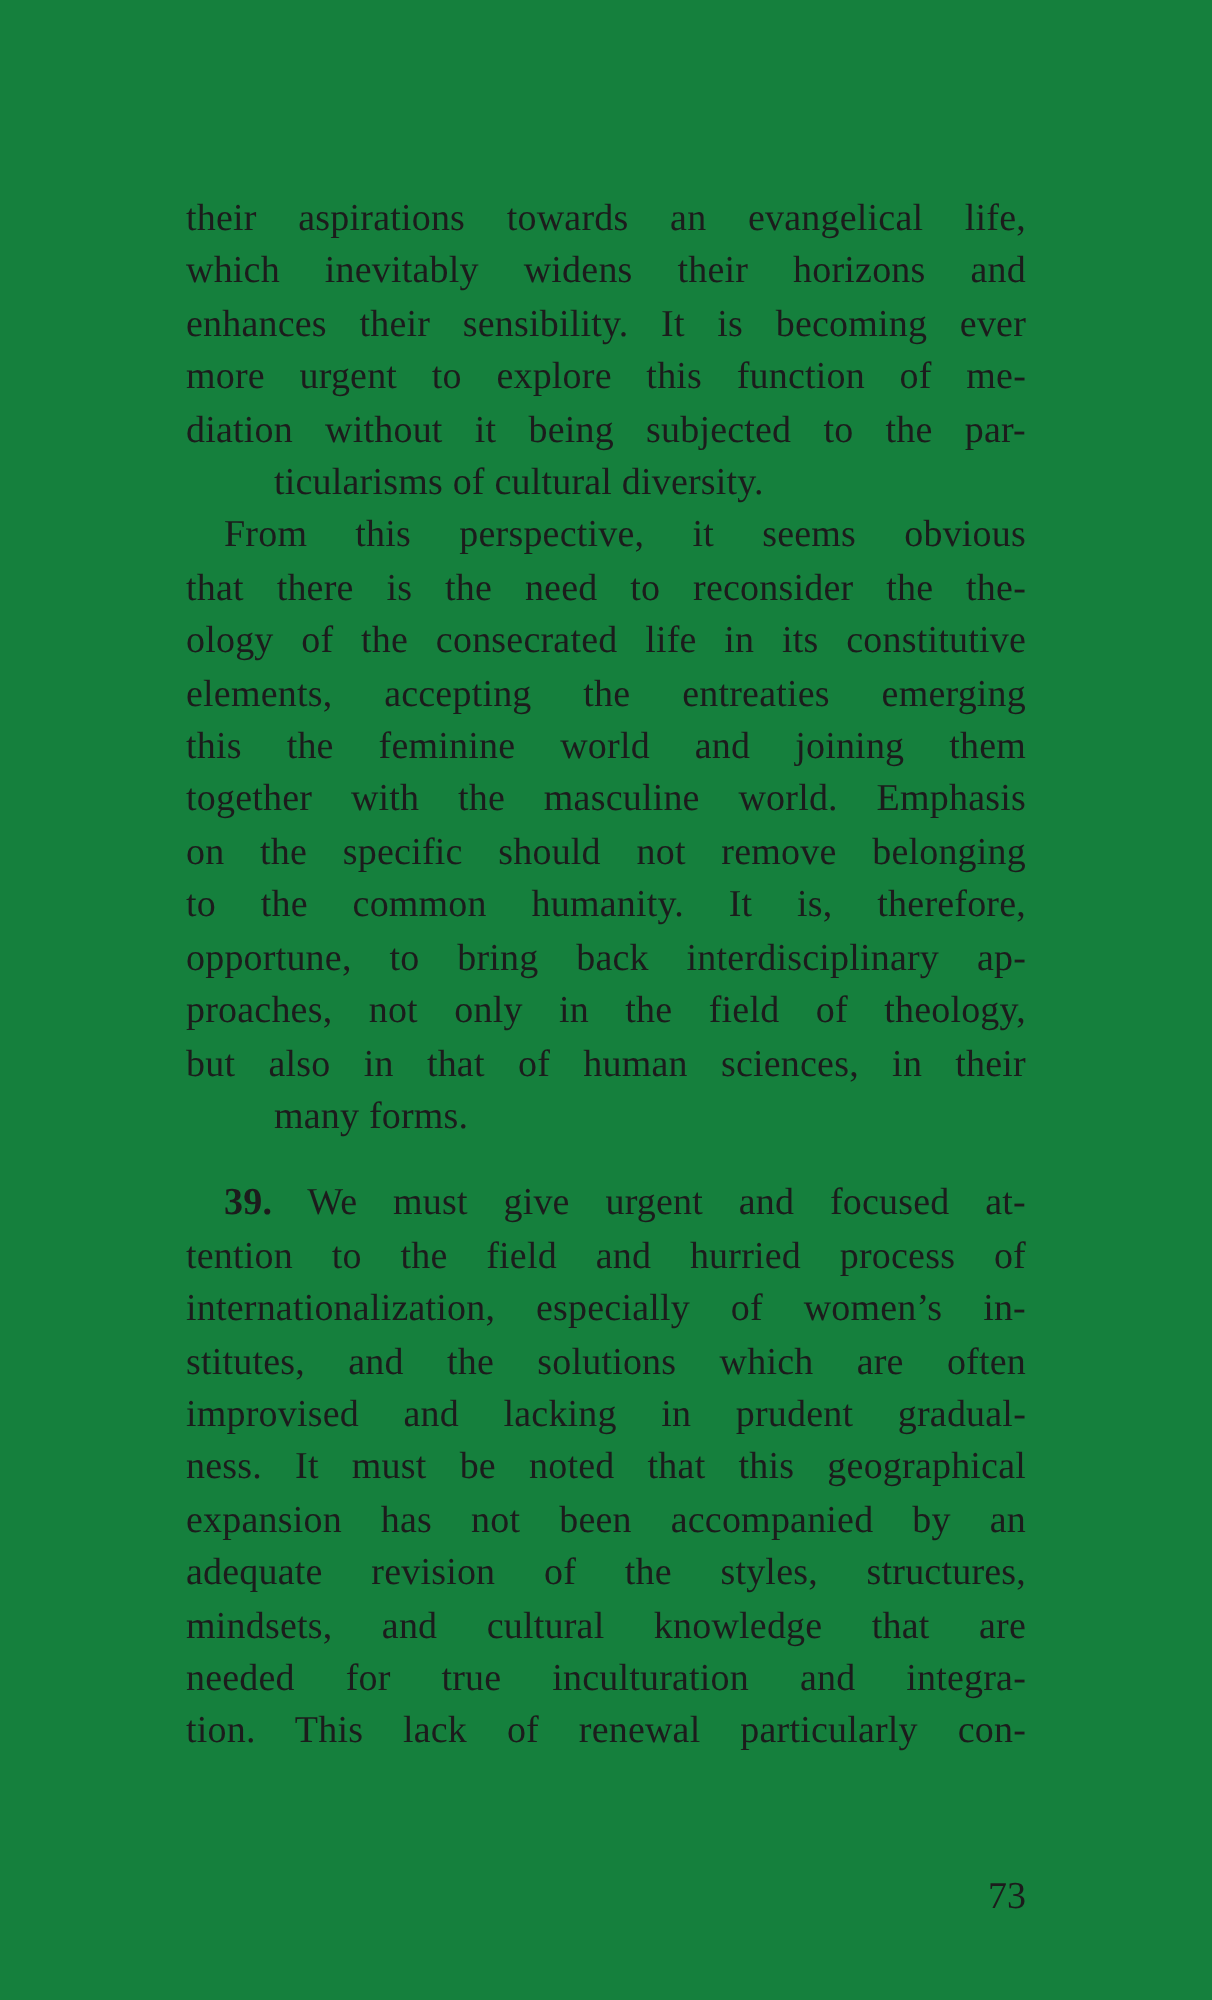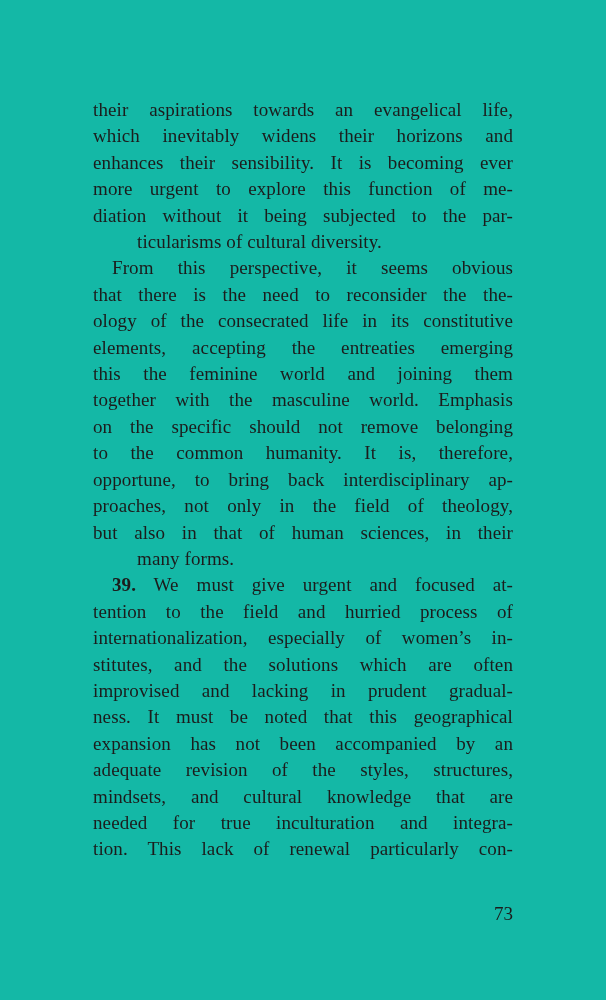--- a/index.html
+++ b/index.html
@@ -9,57 +9,58 @@
   body {
     width: 606px;
     height: 1000px;
     background: #ffffff;
     font-family: "Liberation Serif", serif;
   }
   .page {
     position: relative;
     width: 606px;
     height: 1000px;
-    background: #14b8a6;
+    background: #15803d;
     overflow: hidden;
   }
   .text-block {
     position: absolute;
     left: 93px;
     top: 97px;
     width: 420px;
     color: #1c1c1c;
     font-size: 19px;
     line-height: 26.4px;
     letter-spacing: 0.1px;
   }
   .para {
     margin: 0;
   }
   .para.spaced {
+    margin-top: 17px;
   }
   .line {
     text-align: justify;
     text-align-last: justify;
     white-space: normal;
   }
   .line.short {
     text-align-last: left;
     margin-left: 44px;
   }
   .line.indent {
     padding-left: 19px;
   }
   .line b {
     font-weight: bold;
   }
   .page-number {
     position: absolute;
     left: 93px;
-    top: 901px;
+    top: 936px;
     width: 420px;
     text-align: right;
     font-size: 19px;
     line-height: 26px;
     color: #1c1c1c;
   }
 </style>
 </head>
 <body>
 

